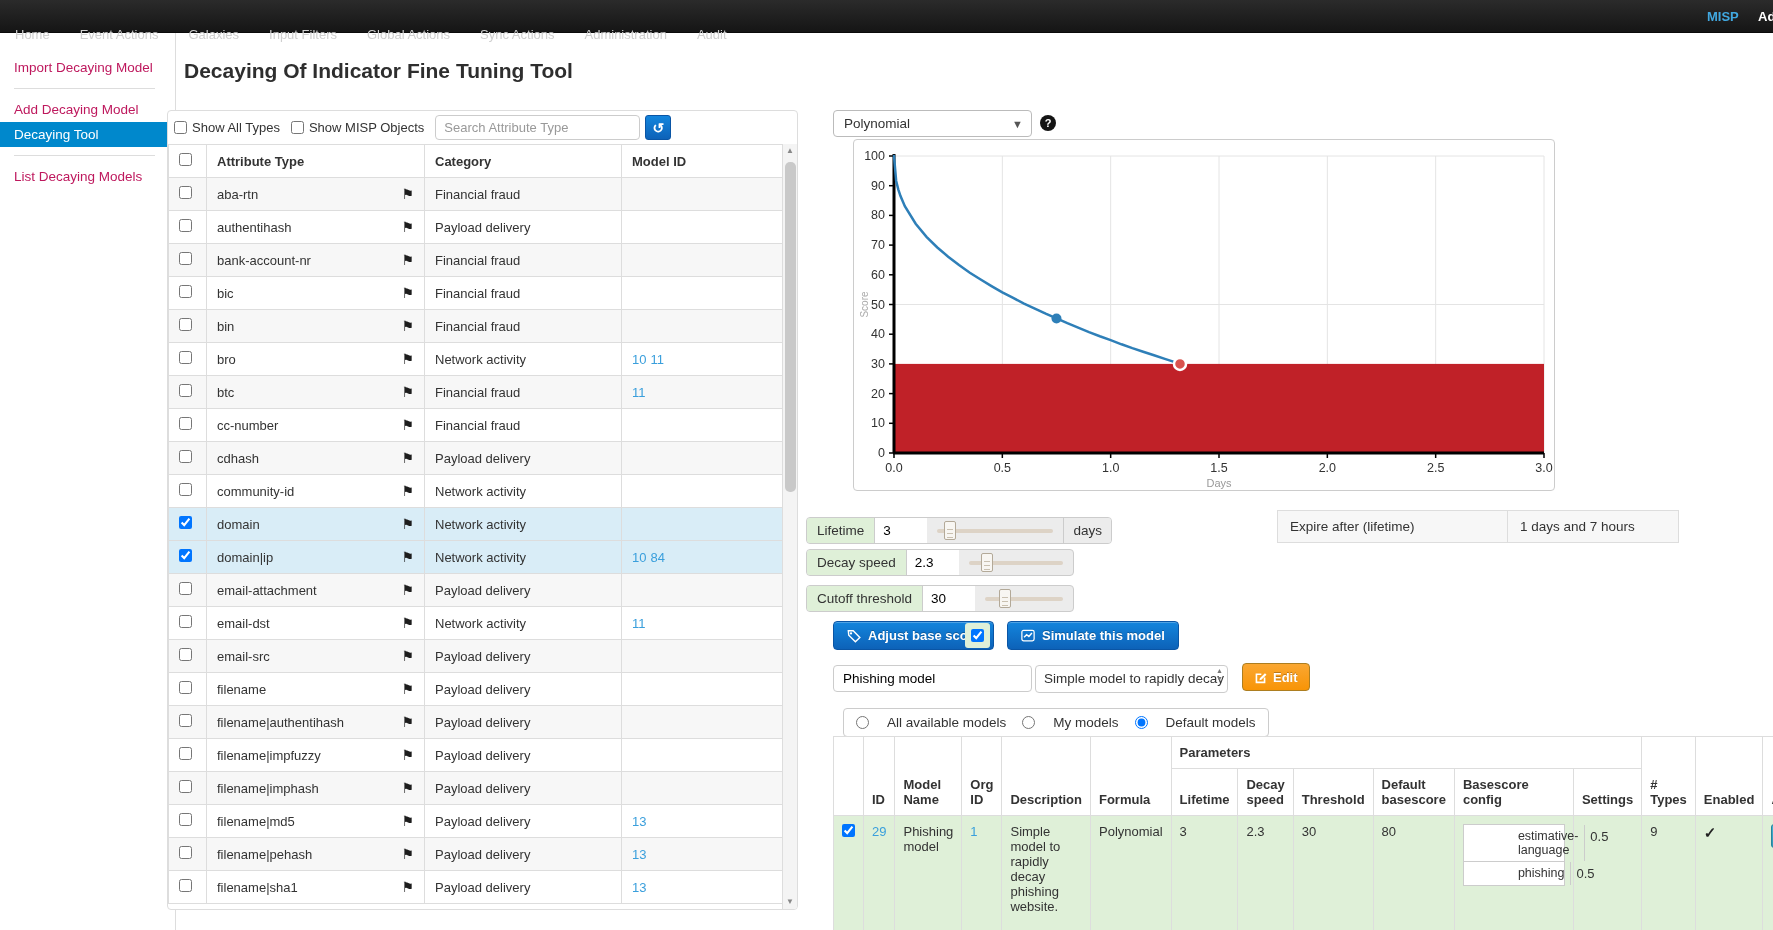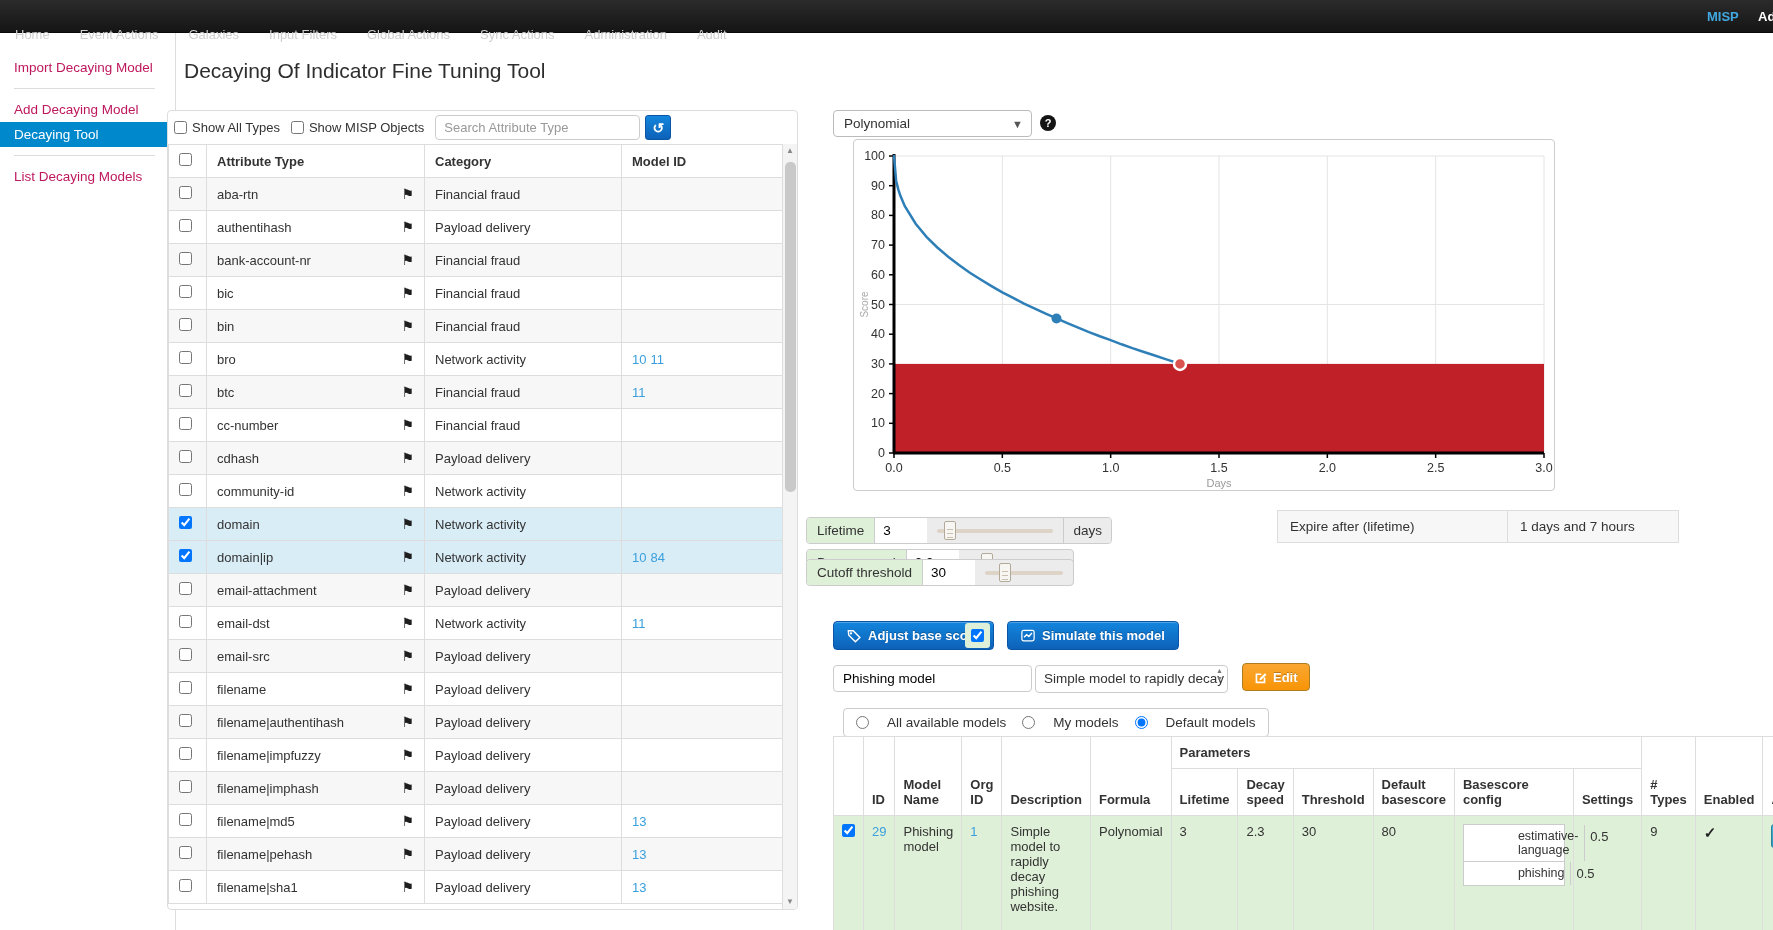--- a/index.html
+++ b/index.html
@@ -16,21 +16,21 @@
   
   .page { position:relative; width:1773px; height:897px; }
 
   
   .sidebar { position:absolute; left:0; top:0; width:176px; height:897px;
              border-right:1px solid #ddd; padding-top:22px; font-size:13.5px; }
   .side-item { display:block; color:#be185d; padding:5px 0 5px 14px; cursor:pointer; }
   .side-item.active { background:#0088cc; color:#fff; }
   .side-divider { border:none; border-top:1px solid #ddd; margin:8px 20px 8px 14px; }
 
-  .page-title { position:absolute; left:184px; top:26px; font-size:21px; font-weight:normal; color:#2e2e2e; }
+  .page-title { position:absolute; left:184px; top:26px; font-size:21px; font-weight:bold; color:#2e2e2e; }
 
   
   .attr-panel { position:absolute; left:167px; top:77px; width:631px; height:800px;
                 border:1px solid #ddd; border-radius:4px; overflow:hidden; background:#fff; }
   .filter-bar { height:33px; display:flex; align-items:center; padding:0 6px; gap:5px; font-size:13px; }
   .filter-bar label { margin-right:6px; white-space:nowrap; }
   .search-input { width:205px; height:25px; border:1px solid #ccc; border-radius:4px;
                   padding:0 8px; font-size:13px; outline:none; }
   .search-input::placeholder { color:#999; }
   .refresh-btn { width:26px; height:25px; border:1px solid #0a55a5; border-radius:3px;
@@ -395,21 +395,21 @@
         <span class="ctrl-suffix">days</span>
       </div>
       <div class="ctrl-row" style="top: 516px; width: 268px;">
         <span class="ctrl-label">Decay speed</span>
         <input class="ctrl-input" value="2.3" style="">
         <span class="ctrl-slider">
           <span class="ctrl-track"></span>
           <span class="ctrl-handle" style="left: calc(19% - 6px);"></span>
         </span>
       </div>
-      <div class="ctrl-row" style="top: 526px; width: 268px;">
+      <div class="ctrl-row" style="top: 552px; width: 268px;">
         <span class="ctrl-label">Cutoff threshold</span>
         <input class="ctrl-input" value="30" style="">
         <span class="ctrl-slider">
           <span class="ctrl-track"></span>
           <span class="ctrl-handle" style="left: calc(26% - 6px);"></span>
         </span>
       </div>
     </div>
 
   <button class="btn-primary" style="left:833px; top:588px;">

